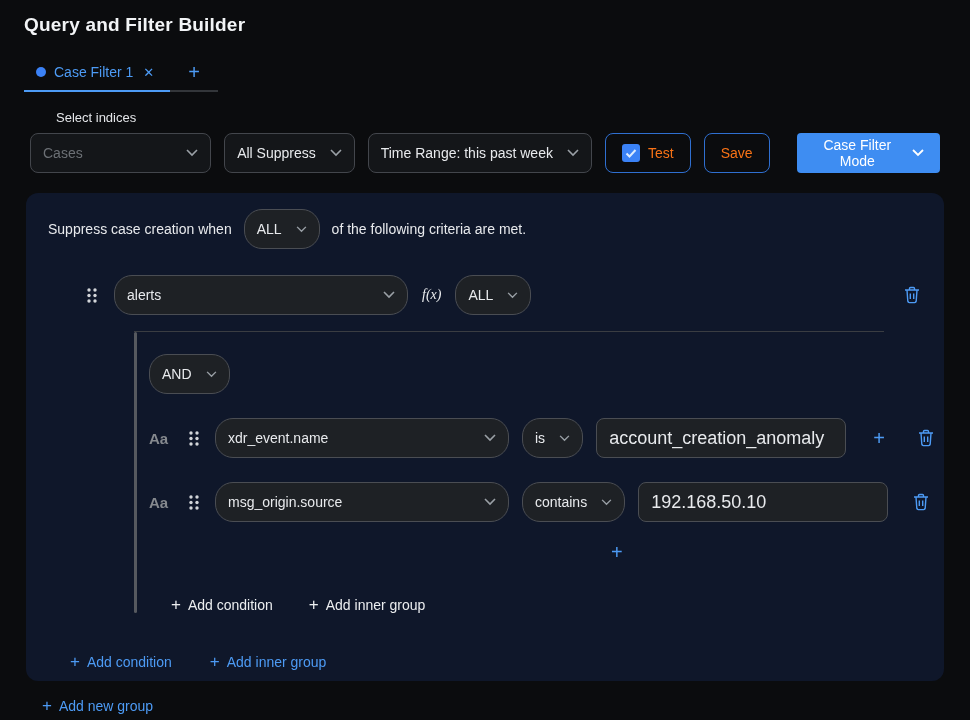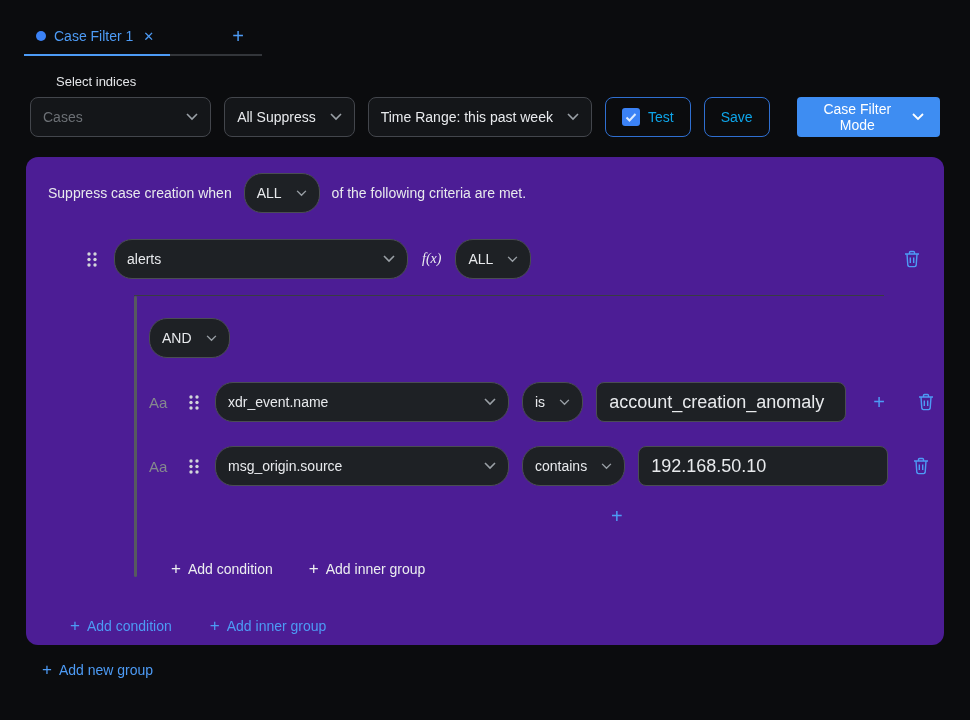--- a/index.html
+++ b/index.html
@@ -20,21 +20,20 @@
     letter-spacing: .2px;
   }
 
   
   .tabbar {
     display: flex;
     align-items: stretch;
     margin: 22px 0 0 24px;
     width: fit-content;
     border-bottom: 2px solid #33363a;
-    gap: 44px;
   }
   .tab {
     display: flex;
     align-items: center;
     gap: 8px;
     padding: 6px 14px 10px 12px;
     cursor: pointer;
     color: #4d9bf5;
     font-size: 14px;
   }
@@ -76,21 +75,21 @@
     white-space: nowrap;
   }
   .select.placeholder span.val { color: #6c7075; }
   .chev { flex: 0 0 auto; display: inline-flex; }
 
   .btn-outline {
     height: 40px;
     background: transparent;
     border: 1px solid #2f6fd0;
     border-radius: 8px;
-    color: #0ea5e9;
+    color: #f97316;
     display: flex; align-items: center; gap: 8px;
     padding: 0 16px;
     font-size: 14px;
     cursor: pointer;
   }
   .btn-primary {
     height: 40px;
     background: #3e8df2;
     border: none;
     border-radius: 4px;
@@ -98,21 +97,21 @@
     display: flex; align-items: center; gap: 10px;
     padding: 0 16px;
     font-size: 14px;
     cursor: pointer;
     margin-left: 14px;
   }
 
   
   .panel {
     margin: 20px 26px 0 26px;
-    background: #4c1d95;
+    background: #0f172a;
     border-radius: 12px;
     padding: 16px 22px 20px 22px;
     height: 488px;
   }
   .suppress-row {
     display: flex;
     align-items: center;
     gap: 12px;
     color: #e8eaed;
     font-size: 14px;
@@ -137,21 +136,21 @@
   }
   .vbar { flex: 0 0 3px; background: #56595f; border-radius: 2px; }
   .nested-body { flex: 1; padding: 12px 0 0 12px; }
 
   .cond-row {
     margin-top: 24px;
     display: flex;
     align-items: center;
     gap: 13px;
   }
-  .aa { color: #85898e; font-size: 15px; width: 24px; flex: 0 0 auto; }
+  .aa { color: #85898e; font-size: 15px; width: 24px; flex: 0 0 auto; font-weight: bold; }
   .w-field { width: 294px; }
   .text-input {
     height: 40px;
     width: 250px;
     background: #1e2125;
     border: 1px solid #4a4d53;
     border-radius: 8px;
     color: #e8eaed;
     padding: 0 12px;
     font-size: 18px;
@@ -176,20 +175,21 @@
   .link-blue { color: #4d9bf5; }
   .panel-links { margin: 40px 0 0 22px; display: flex; gap: 38px; }
 
   .add-new-group { margin: 16px 0 0 42px; }
 </style>
 </head>
 <body>
 
 <div class="page">
 
+  <h1 class="title">Query and Filter Builder</h1>
 
   <div class="tabbar">
     <div class="tab active">
       <span class="dot"></span>
       <span>Case Filter 1</span>
       <span class="close">✕</span>
     </div>
     <div class="tab addtab">+</div>
   </div>
 

